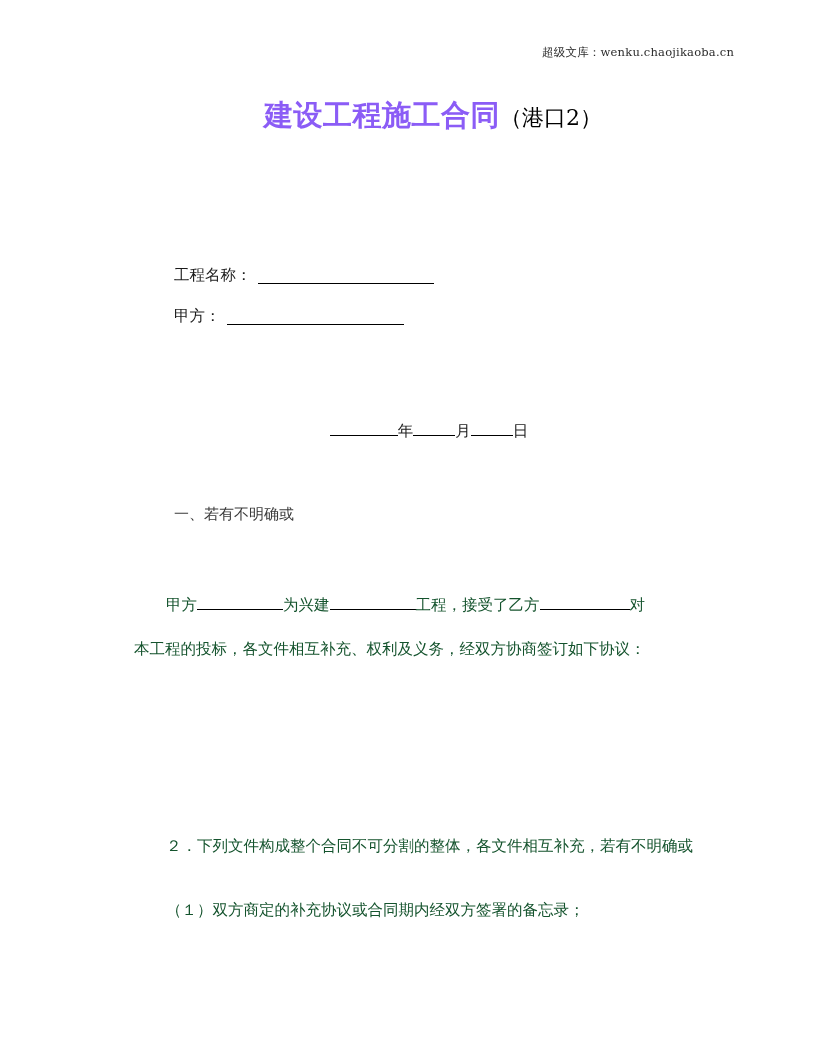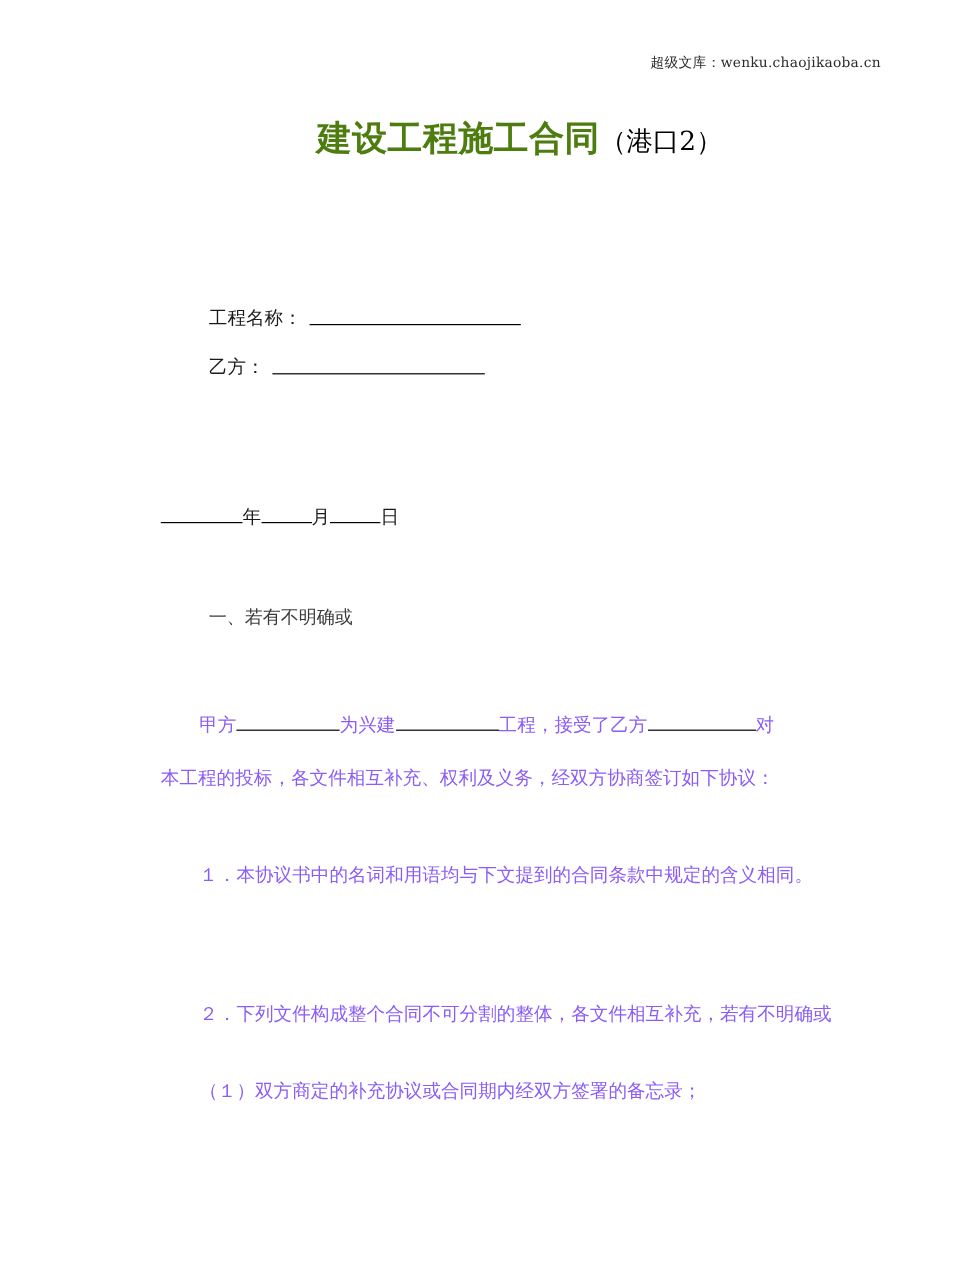--- a/index.html
+++ b/index.html
@@ -41,41 +41,41 @@
     position: absolute;
     top: 96px;
     left: 240px;
     white-space: nowrap;
   }
   .title-main {
     font-family: Liberation Mono, monospace;
     font-size: 29px;
     font-weight: bold;
     letter-spacing: 0.5px;
-    color: #4d7c0f;
+    color: #8b5cf6;
   }
   .title-sub {
     font-family: "DejaVu Serif", "Liberation Serif", serif;
     font-size: 22px;
     font-weight: normal;
     color: #000000;
     letter-spacing: 0px;
   }
 
   
   .fields {
     position: absolute;
     top: 255px;
     left: 150px;
     width: 560px;
   }
   .field-row {
     height: 41px;
     display: flex;
-    align-items: flex-start;
+    align-items: center;
     font-size: 15.5px;
     color: #1a1a1a;
     white-space: nowrap;
   }
   .field-label {
     font-size: 15.5px;
     color: #1a1a1a;
   }
   .field-blank {
     display: inline-block;
@@ -85,21 +85,21 @@
   }
   .blank-project { width: 176px; }
   .blank-party   { width: 177px; }
 
   
   .date-line {
     position: absolute;
     top: 420px;
     left: 110px;
     width: 590px;
-    text-align: left;
+    text-align: center;
     font-size: 15.5px;
     color: #1a1a1a;
     white-space: nowrap;
   }
   .date-blank {
     display: inline-block;
     border-bottom: 1.4px solid #000000;
     height: 15px;
     vertical-align: baseline;
   }
@@ -116,23 +116,22 @@
     color: #3a3a3a;
     white-space: nowrap;
   }
 
   
   .body-block {
     position: absolute;
     left: 110px;
     width: 590px;
     font-size: 15.5px;
-    color: #8b5cf6;
+    color: #14532d;
     line-height: 44px;
-    font-family: Liberation Mono, monospace;
   }
   .para-1  { top: 583px; }
   .item-1  { top: 708px; }
   .item-2  { top: 824px; }
   .sub-1   { top: 888px; }
 
   .indent { padding-left: 32px; }
 
   .inline-blank {
     display: inline-block;
@@ -156,39 +155,36 @@
   <div class="title-block">
     <span class="title-main">建设工程施工合同</span><span class="title-sub">（港口2）</span>
   </div>
 
   <div class="fields">
     <div class="field-row">
       <span class="field-label">工程名称：</span>
       <span class="field-blank blank-project"></span>
     </div>
     <div class="field-row">
-      <span class="field-label">乙方：</span>
+      <span class="field-label">甲方：</span>
       <span class="field-blank blank-party"></span>
     </div>
   </div>
 
   <div class="date-line">
     <span class="date-blank db-year"></span><span>年</span><span class="date-blank db-month"></span><span>月</span><span class="date-blank db-day"></span><span>日</span>
   </div>
 
   <div class="section-heading">一、若有不明确或</div>
 
   <div class="body-block para-1">
     <div class="line indent"><span>甲方</span><span class="inline-blank ib-a"></span><span>为兴建</span><span class="inline-blank ib-b"></span><span>工程，接受了乙方</span><span class="inline-blank ib-c"></span><span>对</span></div>
     <div class="line">本工程的投标，各文件相互补充、权利及义务，经双方协商签订如下协议：</div>
   </div>
 
-  <div class="body-block item-1">
-    <div class="line indent">１．本协议书中的名词和用语均与下文提到的合同条款中规定的含义相同。</div>
-  </div>
 
   <div class="body-block item-2">
     <div class="line indent">２．下列文件构成整个合同不可分割的整体，各文件相互补充，若有不明确或</div>
   </div>
 
   <div class="body-block sub-1">
     <div class="line indent">（１）双方商定的补充协议或合同期内经双方签署的备忘录；</div>
   </div>
 
 </div>

